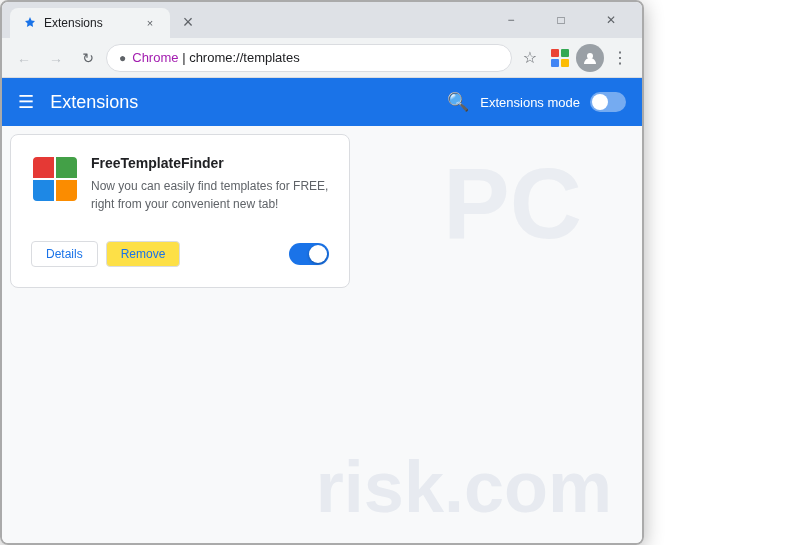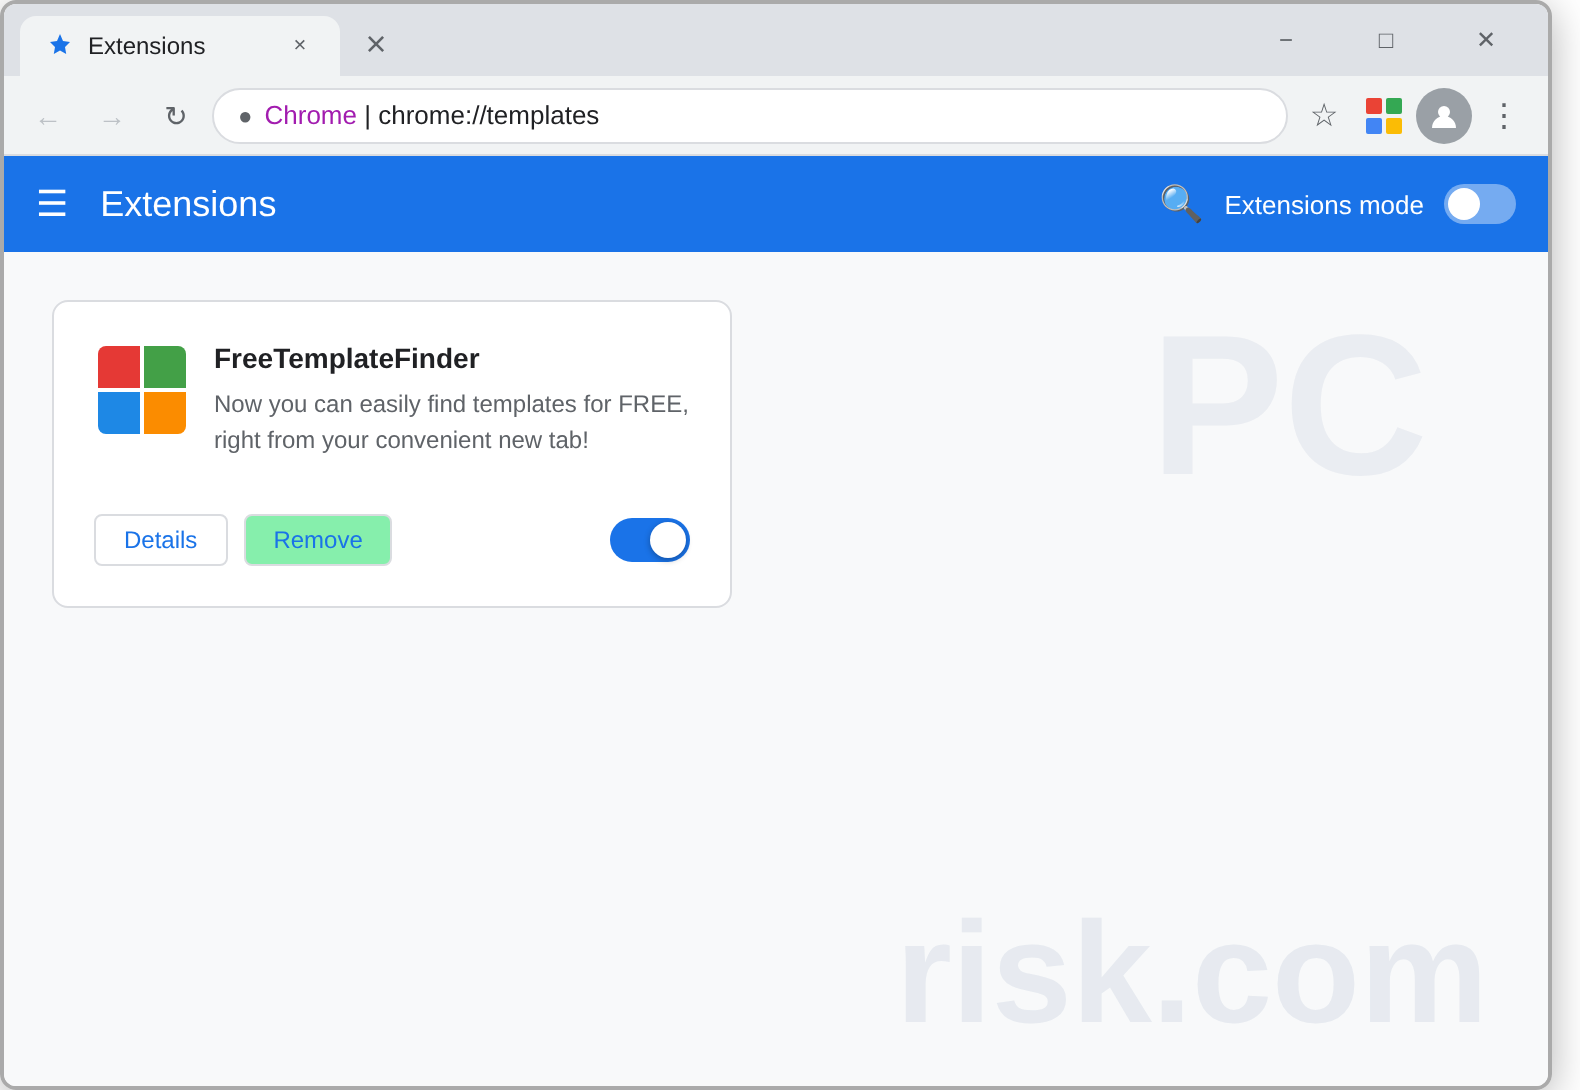--- a/index.html
+++ b/index.html
@@ -6,21 +6,21 @@
     body {
       width: 790px;
       height: 545px;
       background: #fff;
       font-family: 'Segoe UI', Arial, sans-serif;
       overflow: hidden;
     }
 
     
     .browser-window {
-      width: 776px;
+      width: 644px;
       height: 545px;
       border: 2px solid #aaa;
       border-radius: 8px;
       overflow: hidden;
       display: flex;
       flex-direction: column;
       box-shadow: 0 4px 20px rgba(0,0,0,0.3);
     }
 
     
@@ -259,21 +259,21 @@
     }
     .toggle.off .toggle-knob {
       right: auto;
       left: 2px;
     }
 
     
     .main-content {
       background: #f8f9fa;
       flex: 1;
-      padding: 24px;
+      padding: 8px;
       position: relative;
       overflow: hidden;
     }
 
     
     .watermark {
       position: absolute;
       bottom: 20px;
       right: 30px;
       font-size: 72px;
@@ -370,21 +370,21 @@
       color: #1a73e8;
       padding: 5px 14px;
       border-radius: 4px;
       font-size: 12px;
       cursor: pointer;
       font-family: inherit;
     }
 
     .btn-remove {
       border: 1px solid #dadce0;
-      background: #86efac;
+      background: #fde047;
       color: #1a73e8;
       padding: 5px 14px;
       border-radius: 4px;
       font-size: 12px;
       cursor: pointer;
       font-family: inherit;
     }
 
     .ext-toggle {
       margin-left: auto;

